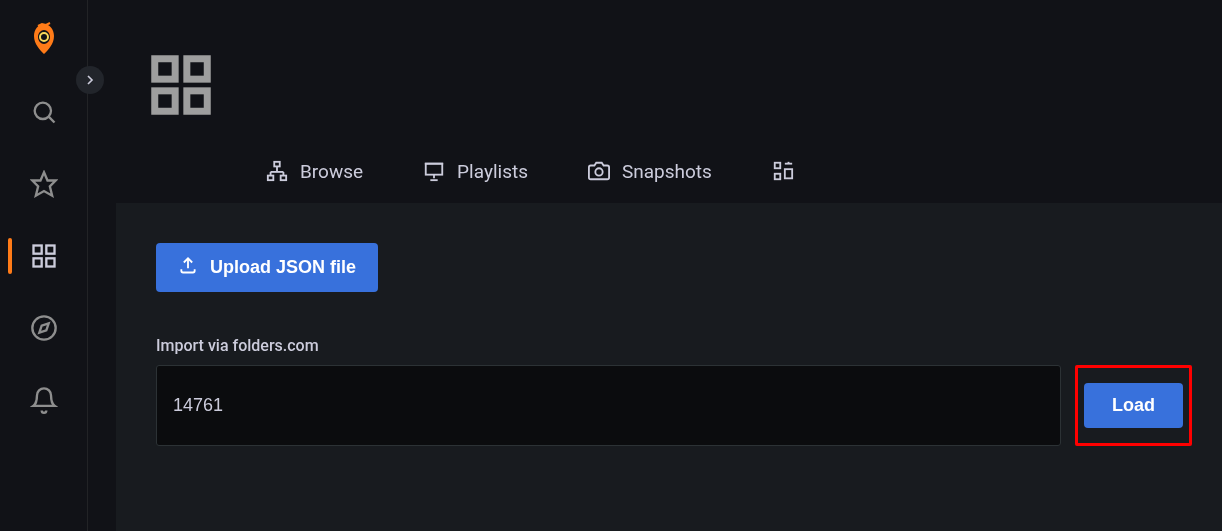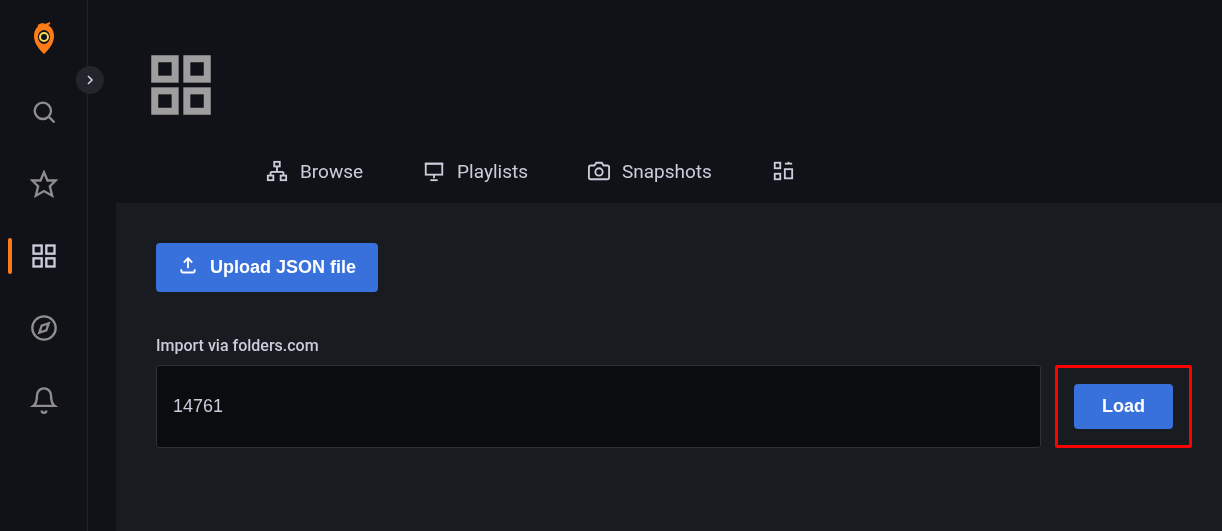--- a/index.html
+++ b/index.html
@@ -159,21 +159,21 @@
       background: #0b0c0e;
       border: 1px solid #2c3235;
       color: #ccccdc;
       font-size: 18px;
       padding: 29px 16px;
       border-radius: 3px;
       outline: none;
     }
     .load-btn-wrap {
       border: 3px solid #ff0000;
-      padding: 16px;
+      padding: 6px;
       border-radius: 2px;
       display: flex;
       align-items: center;
     }
     .load-btn {
       background: #3871dc;
       color: #fff;
       border: none;
       padding: 12px 28px;
       font-size: 18px;

